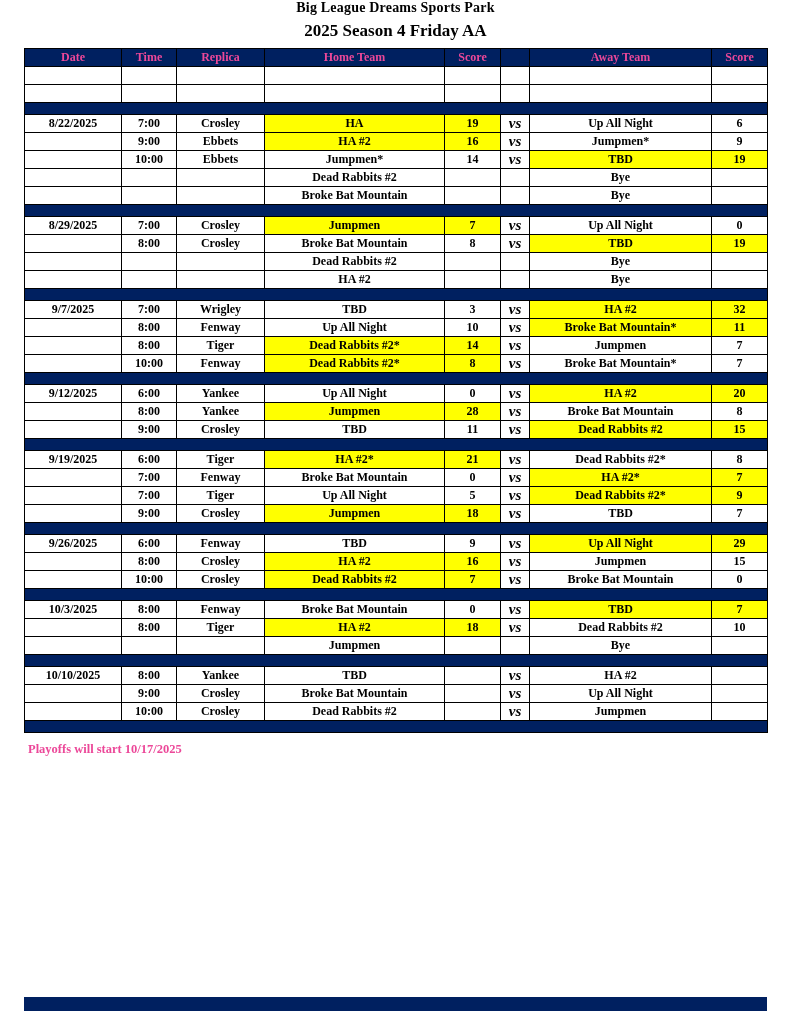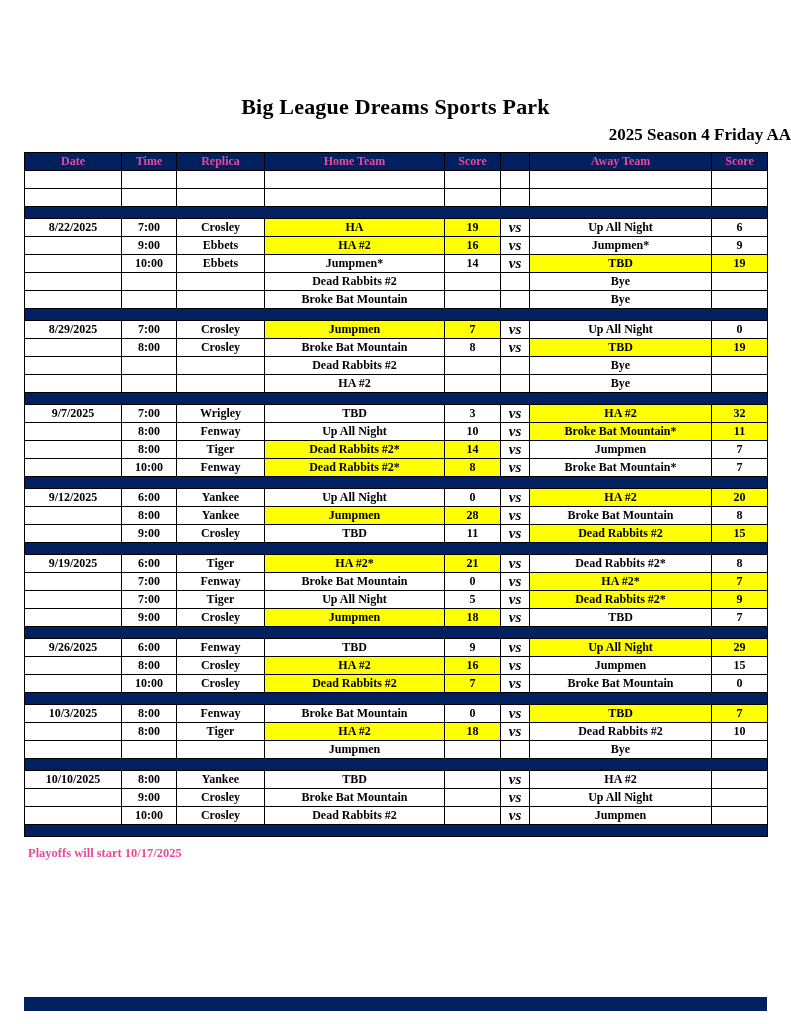--- a/index.html
+++ b/index.html
@@ -6,29 +6,28 @@
   html, body { margin: 0; padding: 0; background: #ffffff; }
   body { font-family: "Liberation Serif", serif; }
   .page {
     position: relative;
     width: 791px;
     height: 1024px;
     background: #ffffff;
     overflow: hidden;
   }
   .title {
-    padding-top: 94px;
     text-align: center;
-    font-size: 22px;
+    font-size: 14px;
     font-weight: bold;
     color: #000;
     letter-spacing: 0.2px;
   }
   .subtitle {
-    text-align: right;
+    text-align: center;
     font-size: 17px;
     font-weight: bold;
     color: #000;
     margin-top: 5px;
   }
   .note {
     text-align: center;
     font-size: 13px;
     font-weight: bold;
     font-style: italic;

